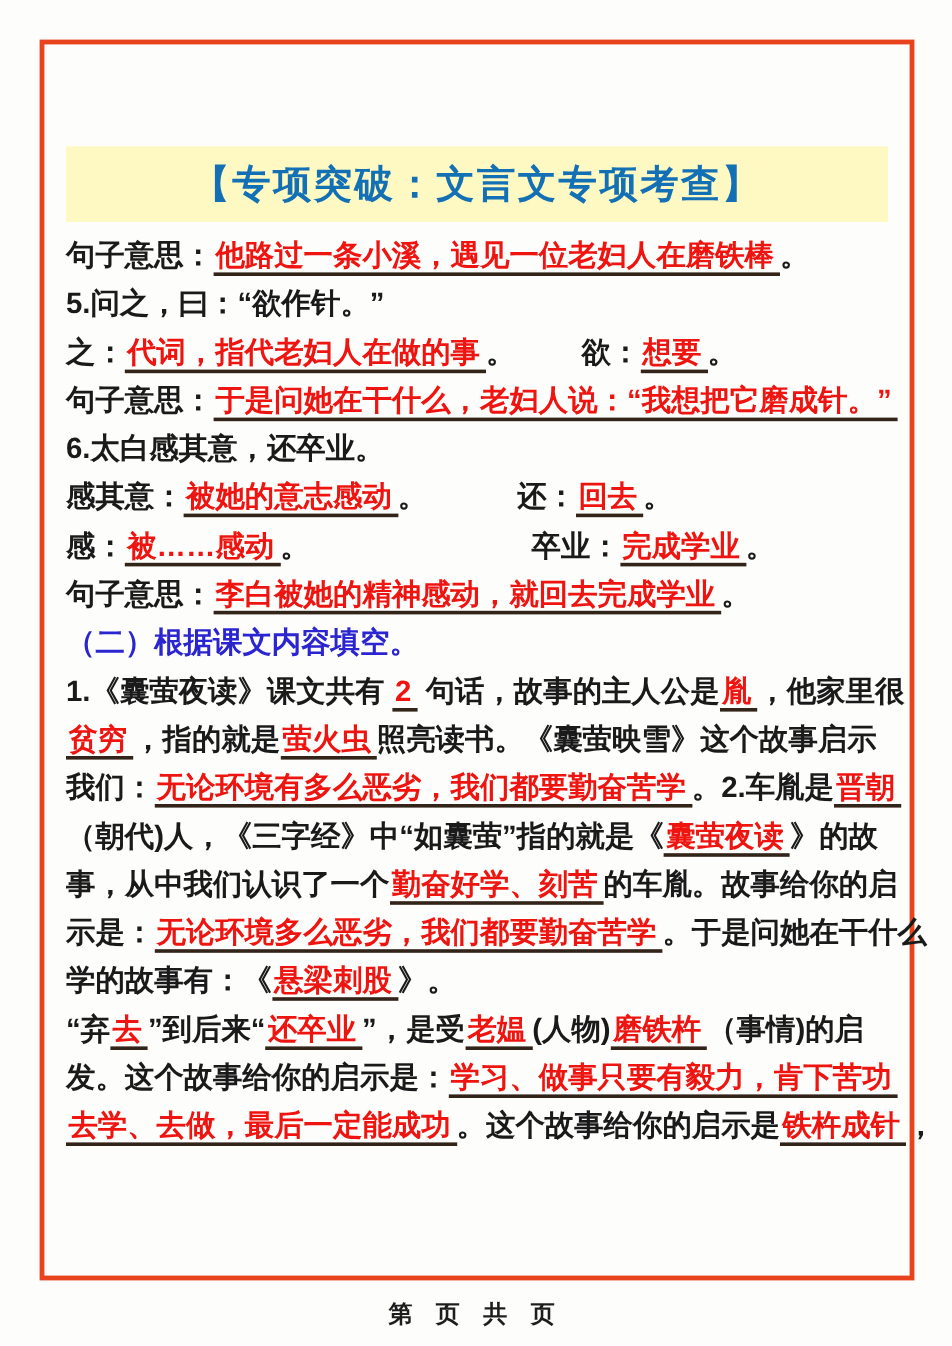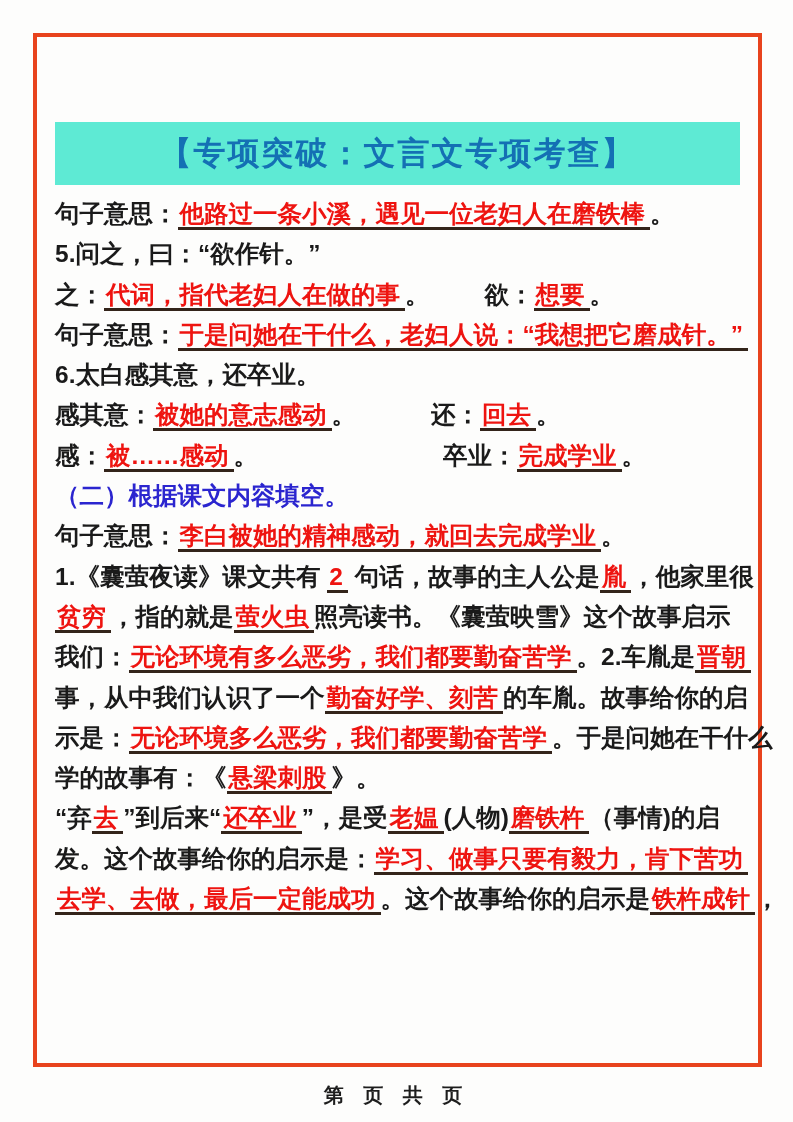--- a/index.html
+++ b/index.html
@@ -19,21 +19,21 @@
     left: 33px; top: 33px;
     width: 729px; height: 1034px;
     border: 4px solid #e8431d;
     box-sizing: border-box;
     background: transparent;
   }
   .banner {
     position: absolute;
     left: 55px; top: 122px;
     width: 685px; height: 63px;
-    background: #5eead4;
+    background: #fef9c3;
     display: flex; align-items: center; justify-content: center;
   }
   .banner h1 {
     margin: 0;
     font-size: 32px;
     font-weight: 700;
     color: #1470b4;
     letter-spacing: 2px;
     white-space: nowrap;
   }
@@ -84,25 +84,26 @@
   </div>
 
   <main class="content">
       <div class="line"><span class="seg-k">句子意思：</span><span class="seg-r">他路过一条小溪，遇见一位老妇人在磨铁棒</span><span class="seg-k">。</span></div>
       <div class="line"><span class="seg-k">5.问之，曰：“欲作针。”</span></div>
       <div class="line"><span class="seg-k">之：</span><span class="seg-r">代词，指代老妇人在做的事</span><span class="seg-k">。</span><span class="gap" style="width: 55px;"></span><span class="seg-k">欲：</span><span class="seg-r">想要</span><span class="seg-k">。</span></div>
       <div class="line"><span class="seg-k">句子意思：</span><span class="seg-r">于是问她在干什么，老妇人说：“我想把它磨成针。”</span></div>
       <div class="line"><span class="seg-k">6.太白感其意，还卒业。</span></div>
       <div class="line"><span class="seg-k">感其意：</span><span class="seg-r">被她的意志感动</span><span class="seg-k">。</span><span class="gap" style="width: 75px;"></span><span class="seg-k">还：</span><span class="seg-r">回去</span><span class="seg-k">。</span></div>
       <div class="line"><span class="seg-k">感：</span><span class="seg-r">被……感动</span><span class="seg-k">。</span><span class="gap" style="width: 185px;"></span><span class="seg-k">卒业：</span><span class="seg-r">完成学业</span><span class="seg-k">。</span></div>
+      <div class="line"><span class="seg-k">句子意思：</span><span class="seg-r">李白被她的精神感动，就回去完成学业</span><span class="seg-k">。</span></div>
       <div class="line"><span class="seg-h">（二）根据课文内容填空。</span></div>
-      <div class="line"><span class="seg-k">句子意思：</span><span class="seg-r">李白被她的精神感动，就回去完成学业</span><span class="seg-k">。</span></div>
       <div class="line"><span class="seg-k">1.《囊萤夜读》课文共有 </span><span class="seg-r">2</span><span class="seg-k"> 句话，故事的主人公是</span><span class="seg-r">胤</span><span class="seg-k">，他家里很</span></div>
       <div class="line"><span class="seg-r">贫穷</span><span class="seg-k">，指的就是</span><span class="seg-r">萤火虫</span><span class="seg-k">照亮读书。《囊萤映雪》这个故事启示</span></div>
       <div class="line"><span class="seg-k">我们：</span><span class="seg-r">无论环境有多么恶劣，我们都要勤奋苦学</span><span class="seg-k">。2.车胤是</span><span class="seg-r">晋朝</span></div>
+      <div class="line"><span class="seg-k">（朝代)人，《三字经》中“如囊萤”指的就是《</span><span class="seg-r">囊萤夜读</span><span class="seg-k">》的故</span></div>
       <div class="line"><span class="seg-k">事，从中我们认识了一个</span><span class="seg-r">勤奋好学、刻苦</span><span class="seg-k">的车胤。故事给你的启</span></div>
       <div class="line"><span class="seg-k">示是：</span><span class="seg-r">无论环境多么恶劣，我们都要勤奋苦学</span><span class="seg-k">。于是问她在干什么</span></div>
       <div class="line"><span class="seg-k">学的故事有：《</span><span class="seg-r">悬梁刺股</span><span class="seg-k">》。</span></div>
       <div class="line"><span class="seg-k">“弃</span><span class="seg-r">去</span><span class="seg-k">”到后来“</span><span class="seg-r">还卒业</span><span class="seg-k">”，是受</span><span class="seg-r">老媪</span><span class="seg-k">(人物)</span><span class="seg-r">磨铁杵</span><span class="seg-k">（事情)的启</span></div>
       <div class="line"><span class="seg-k">发。这个故事给你的启示是：</span><span class="seg-r">学习、做事只要有毅力，肯下苦功</span></div>
       <div class="line"><span class="seg-r">去学、去做，最后一定能成功</span><span class="seg-k">。这个故事给你的启示是</span><span class="seg-r">铁杵成针</span><span class="seg-k">，</span></div>
     </main>
 
   <footer class="footer">
     <span>第 页 共 页</span>

